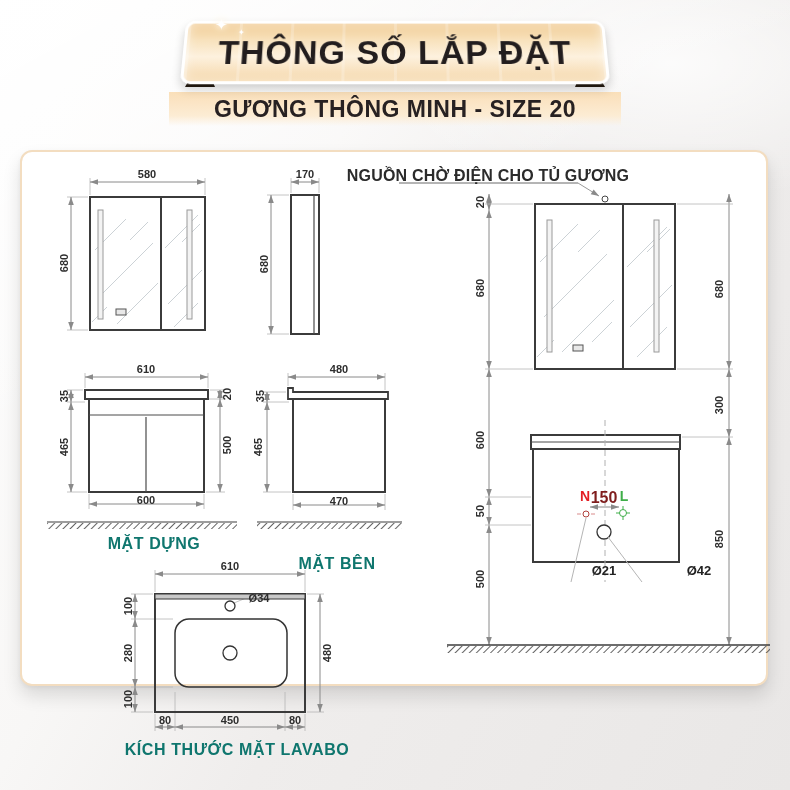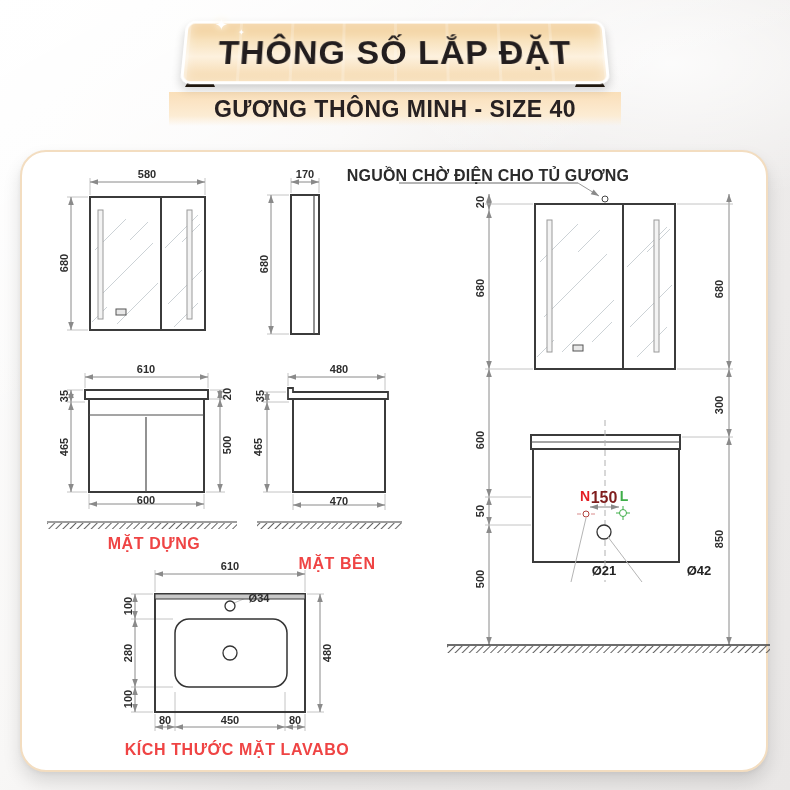--- a/index.html
+++ b/index.html
@@ -34,51 +34,51 @@
   .sp1{left:32px;top:-4px;} .sp2{left:55px;top:8px;font-size:8px;}
   .subtitle-band{
     position:absolute;left:50%;top:92px;transform:translateX(-50%);
     width:452px;height:34px;z-index:2;
     background:linear-gradient(180deg,#fadfb9 0%,#fcecd4 70%,rgba(255,250,243,0) 100%);
     display:flex;align-items:center;justify-content:center;
   }
   .subtitle-band h2{margin:0;font-size:23px;font-weight:bold;color:#272122;letter-spacing:.5px;}
   
   .card{
-    position:absolute;left:20px;top:150px;width:748px;height:622px;
-    background:#fff;border:2px solid #f3ddc0;border-radius:26px;
+    position:absolute;left:20px;top:150px;width:748px;height:536px;
+    background:#fff;border:2px solid #f3ddc0;border-radius:12px;
     box-shadow:0 10px 18px rgba(0,0,0,.12), 0 2px 4px rgba(0,0,0,.05);
     z-index:1;box-sizing:border-box;
   }
   .card svg{position:absolute;left:0;top:0;}
   
   .dim{position:absolute;transform:translate(-50%,-50%);font-size:11px;font-weight:bold;color:#2e2e2e;white-space:nowrap;z-index:2;}
   .rot{transform:translate(-50%,-50%) rotate(-90deg);}
   .phi{font-size:13px;color:#222;margin-left:48px;}
   .note{font-size:16px;letter-spacing:.2px;color:#2b2b2b;}
-  .vtitle{font-size:16px;font-weight:bold;color:#ef4444;letter-spacing:.6px;}
+  .vtitle{font-size:16px;font-weight:bold;color:#0f766e;letter-spacing:.6px;}
   .red{color:#e31e24;font-size:14px;} .green{color:#3fae49;font-size:14px;}
   .d150{font-size:16px;color:#7f1d1d;}
 </style>
 </head>
 <body>
 
 <div>
 
   <div class="ribbon-wrap">
     <div class="fold l"></div>
     <div class="fold r"></div>
     <div class="ribbon">
       <h1>THÔNG SỐ LẮP ĐẶT</h1>
     </div>
     <div class="sparkle sp1">✦</div>
     <div class="sparkle sp2">✦</div>
   </div>
   <div class="subtitle-band">
-    <h2>GƯƠNG THÔNG MINH - SIZE 40</h2>
+    <h2>GƯƠNG THÔNG MINH - SIZE 20</h2>
   </div>
 
   <div class="card">
     <svg width="748" height="622" viewBox="0 0 748 622">
       <defs>
         <marker id="ar" viewBox="0 0 10 8" refX="9" refY="4" markerWidth="10" markerHeight="8" orient="auto-start-reverse">
           <path d="M9,4 L1,1.2 L1,6.8 z" fill="#8a8a8a"></path>
         </marker>
         <pattern id="hatch" width="5" height="8" patternTransform="rotate(45)" patternUnits="userSpaceOnUse">
           <line x1="0" y1="0" x2="0" y2="8" stroke="#3c3c3c" stroke-width="1.6"></line>

